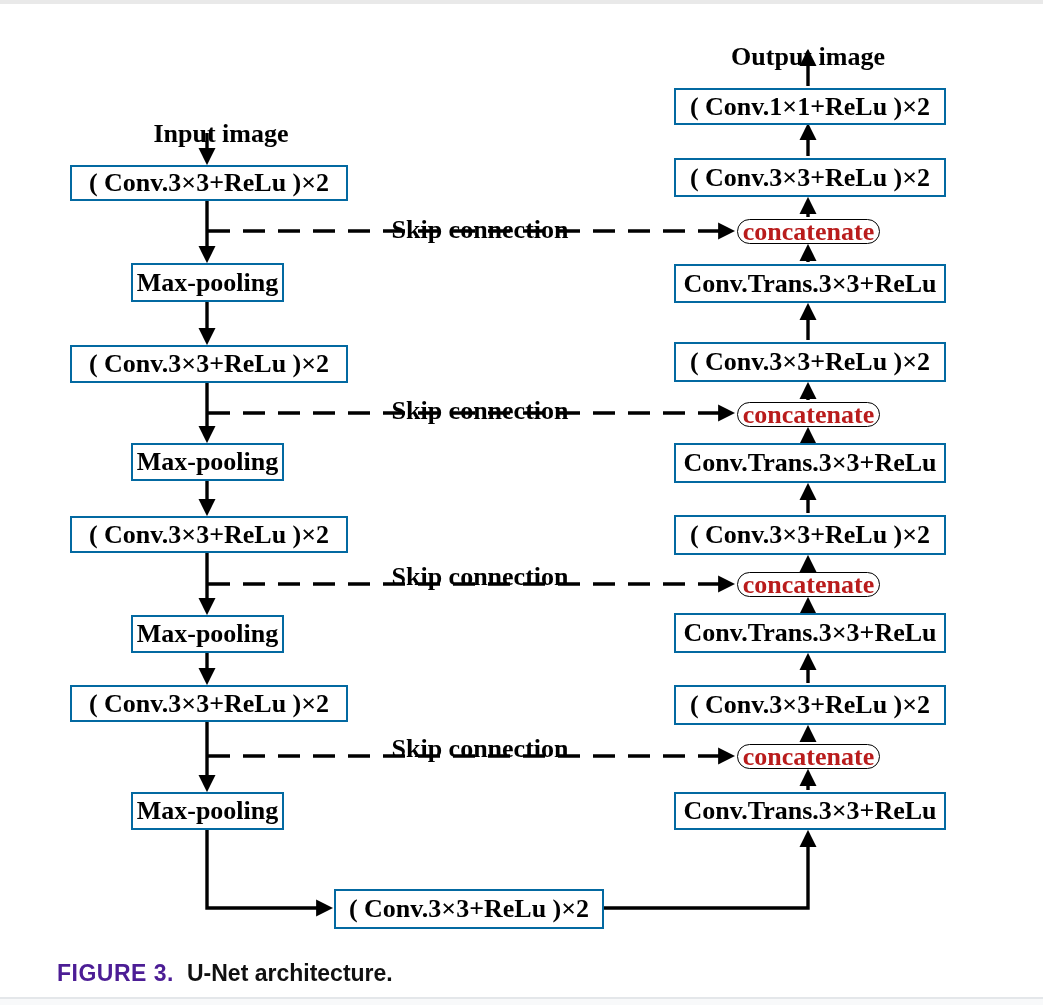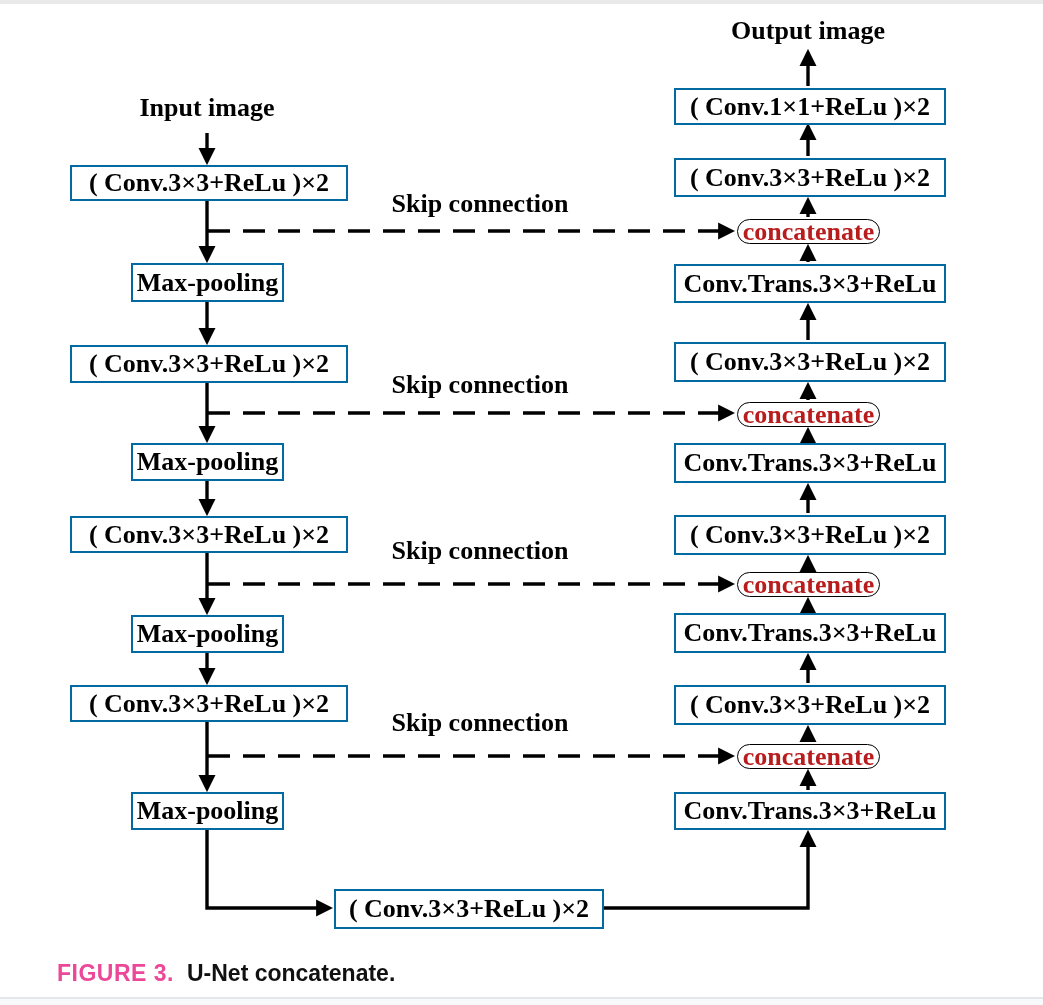--- a/index.html
+++ b/index.html
@@ -17,29 +17,29 @@
     display:flex;align-items:center;justify-content:center;
     font-weight:bold;font-size:26px;line-height:1;
     white-space:nowrap;color:#000;
   }
   .capsule{
     border:1.5px solid #000;border-radius:14px;
     color:#b91c1c;font-size:26px;overflow:visible;
   }
   .flabel{
     position:absolute;display:flex;align-items:center;justify-content:center;
-    font-weight:bold;font-size:26px;line-height:1;white-space:nowrap;color:#000;
+    font-weight:bold;font-size:26px;line-height:1;white-space:nowrap;color:#000;margin-top:26px;
   }
   .caption{
     position:absolute;left:57px;top:958px;height:30px;
     display:flex;align-items:center;gap:13px;
     font-family:"Liberation Sans",sans-serif;font-weight:bold;font-size:23px;
     white-space:nowrap;
   }
-  .caption-label{color:#ec4899;letter-spacing:0.5px;text-align:right;}
+  .caption-label{color:#4c1d95;letter-spacing:0.5px;text-align:right;}
   .caption-text{color:#111111;}
   .top-strip{position:absolute;left:0;top:0;width:1043px;height:4px;background:#e9e9e9;}
   .bottom-line{position:absolute;left:0;top:997px;width:1043px;height:2px;background:#e4e7ea;}
   .bottom-area{position:absolute;left:0;top:999px;width:1043px;height:6px;background:#f8f9fa;}
 </style>
 </head>
 <body>
 
 <div class="canvas">
 
@@ -80,21 +80,21 @@
     </g>
 
     <g stroke="#000" stroke-width="3.4" fill="none" stroke-dasharray="22 13" marker-end="url(#ah)">
       <line x1="208" y1="231" x2="730" y2="231"></line>
       <line x1="208" y1="413" x2="730" y2="413"></line>
       <line x1="208" y1="584" x2="730" y2="584"></line>
       <line x1="208" y1="756" x2="730" y2="756"></line>
     </g>
   </svg>
 
-  <div class="flabel" style="left:95px;top:94px;width:224px;height:28px;">Input image</div>
+  <div class="flabel" style="left:109px;top:94px;width:224px;height:28px;">Input image</div>
   <div class="flabel" style="left:696px;top:17px;width:224px;height:28px;">Output image</div>
 
   <div class="flabel" style="left:380px;top:190px;width:200px;height:28px;">Skip connection</div>
   <div class="flabel" style="left:380px;top:371px;width:200px;height:28px;">Skip connection</div>
   <div class="flabel" style="left:380px;top:537px;width:200px;height:28px;">Skip connection</div>
   <div class="flabel" style="left:380px;top:709px;width:200px;height:28px;">Skip connection</div>
 
   <div class="node" style="left:70px;top:165px;width:278px;height:36px;">( Conv.3×3+ReLu )×2</div>
   <div class="node" style="left:131px;top:263px;width:153px;height:39px;">Max-pooling</div>
   <div class="node" style="left:70px;top:345px;width:278px;height:38px;">( Conv.3×3+ReLu )×2</div>
@@ -115,19 +115,19 @@
   <div class="node" style="left:674px;top:443px;width:272px;height:40px;">Conv.Trans.3×3+ReLu</div>
   <div class="node" style="left:674px;top:515px;width:272px;height:40px;">( Conv.3×3+ReLu )×2</div>
   <div class="node capsule" style="left:737px;top:572px;width:143px;height:25px;">concatenate</div>
   <div class="node" style="left:674px;top:613px;width:272px;height:40px;">Conv.Trans.3×3+ReLu</div>
   <div class="node" style="left:674px;top:685px;width:272px;height:40px;">( Conv.3×3+ReLu )×2</div>
   <div class="node capsule" style="left:737px;top:744px;width:143px;height:25px;">concatenate</div>
   <div class="node" style="left:674px;top:792px;width:272px;height:38px;">Conv.Trans.3×3+ReLu</div>
 
   <div class="caption">
     <span class="caption-label">FIGURE 3.</span>
-    <span class="caption-text">U-Net concatenate.</span>
+    <span class="caption-text">U-Net architecture.</span>
   </div>
 
   <div class="top-strip"></div>
   <div class="bottom-line"></div>
   <div class="bottom-area"></div>
 </div>
 
 </body></html>

